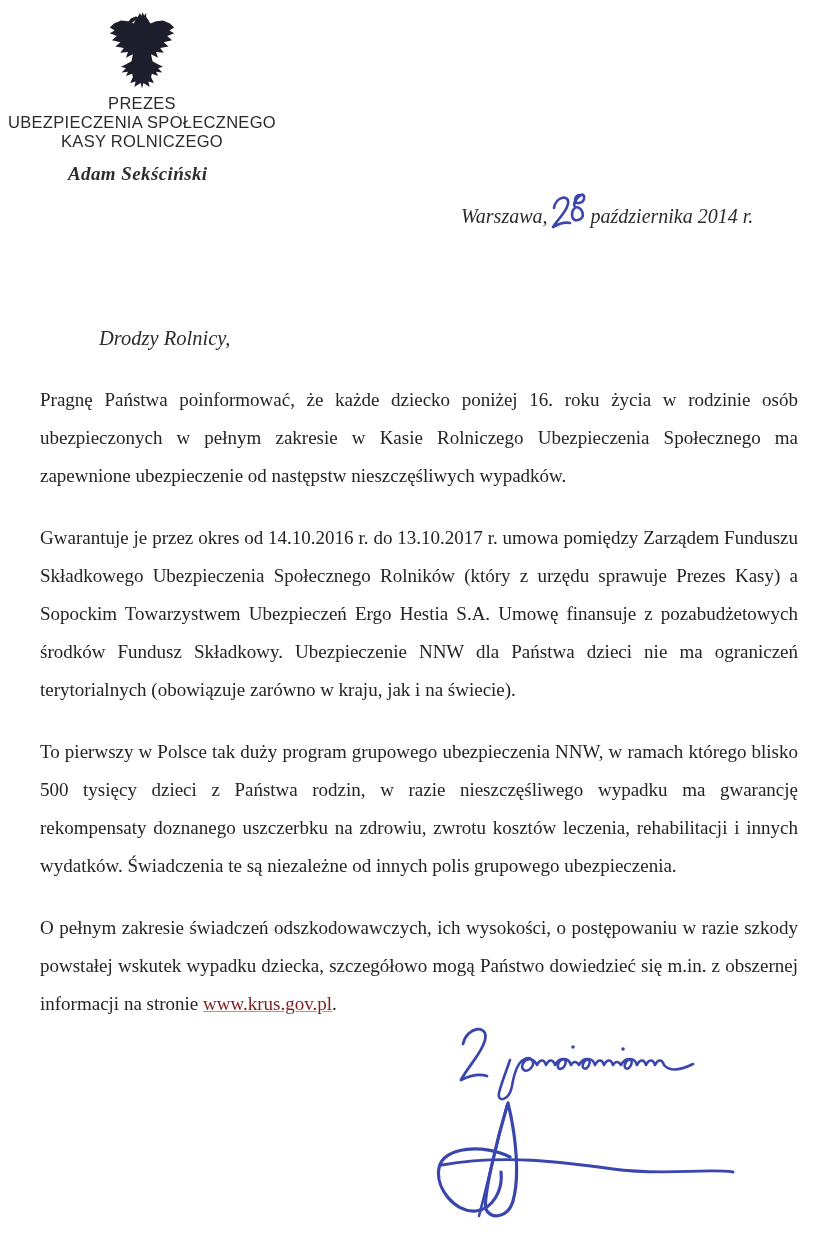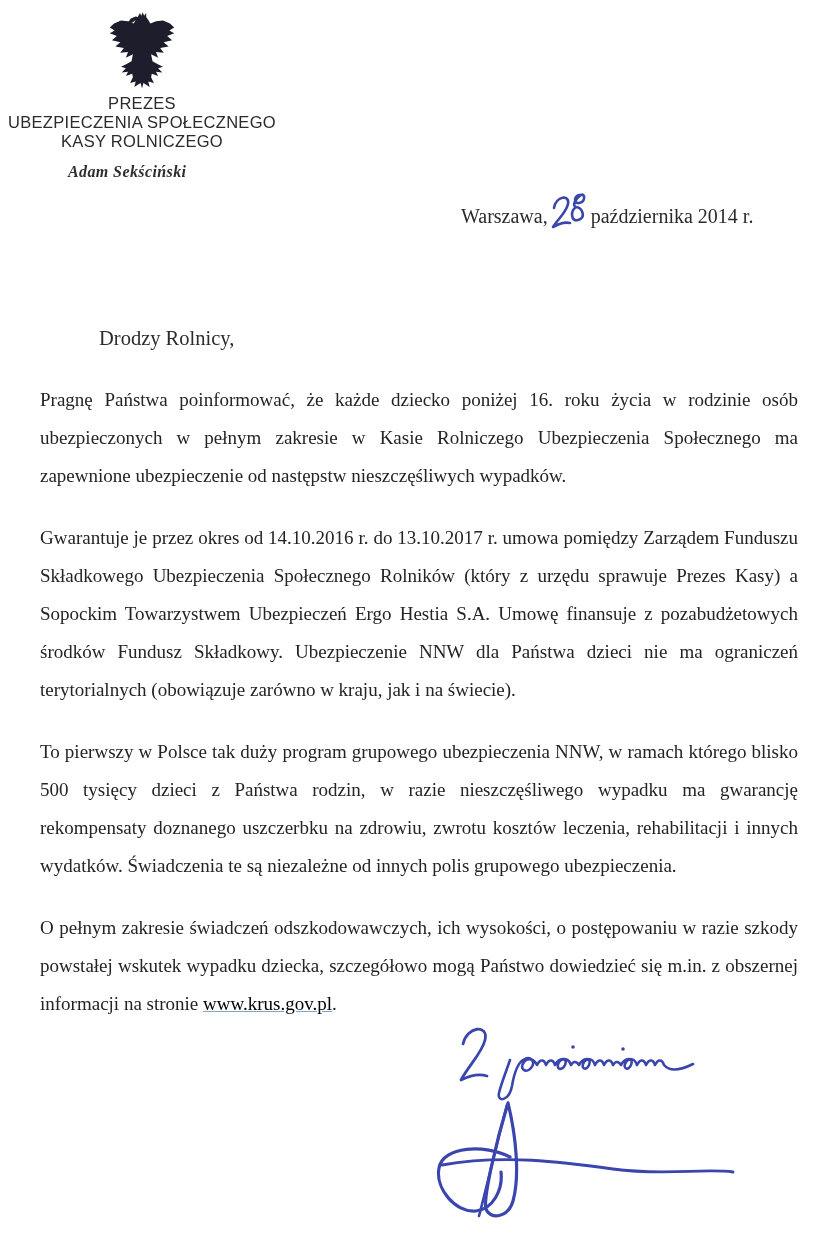--- a/index.html
+++ b/index.html
@@ -19,46 +19,46 @@
     text-align:center;
   }
   .emblem{display:block;margin:0 auto 4px auto;}
   .office-line{
     font-family:"Liberation Sans","DejaVu Sans",sans-serif;
     font-size:16.5px;line-height:19px;color:#2b2b2b;
     letter-spacing:.3px;white-space:nowrap;
   }
   .author{
     position:absolute;left:68px;top:163px;
-    font-size:16px;font-weight:bold;font-style:italic;
+    font-size:19px;font-weight:bold;font-style:italic;
     color:#2e2e2e;letter-spacing:.4px;
   }
   
   .dateline{
     position:absolute;left:461px;top:190px;
-    font-size:20px;color:#2b2b2b;
+    font-style:italic;font-size:20px;color:#2b2b2b;
     white-space:nowrap;
   }
   .hand-day{display:inline-block;vertical-align:-9px;margin:0 1px 0 0;}
   
   .salutation{
     position:absolute;left:99px;top:327px;
-    font-size:20.5px;color:#2b2b2b;
+    font-style:italic;font-size:20.5px;color:#2b2b2b;
   }
   .body{
     position:absolute;left:40px;top:381px;width:758px;
   }
   .body p{
     margin:0 0 24px 0;
     font-size:19px;line-height:38px;
     text-align:justify;color:#242424;
   }
   .body p:last-child{margin-bottom:0;}
   .krus-link{
-    color:#000000;
+    color:#7f1d1d;
     text-decoration:underline;
     text-decoration-color:#7ea6cd;
     cursor:pointer;
   }
   
   .signature-block{position:absolute;left:413px;top:1020px;}
   .ink{stroke:#3a46ad;fill:none;stroke-linecap:round;stroke-linejoin:round;}
   
   .sr{position:absolute;width:1px;height:1px;overflow:hidden;clip:rect(0 0 0 0);white-space:nowrap;}
 </style>

